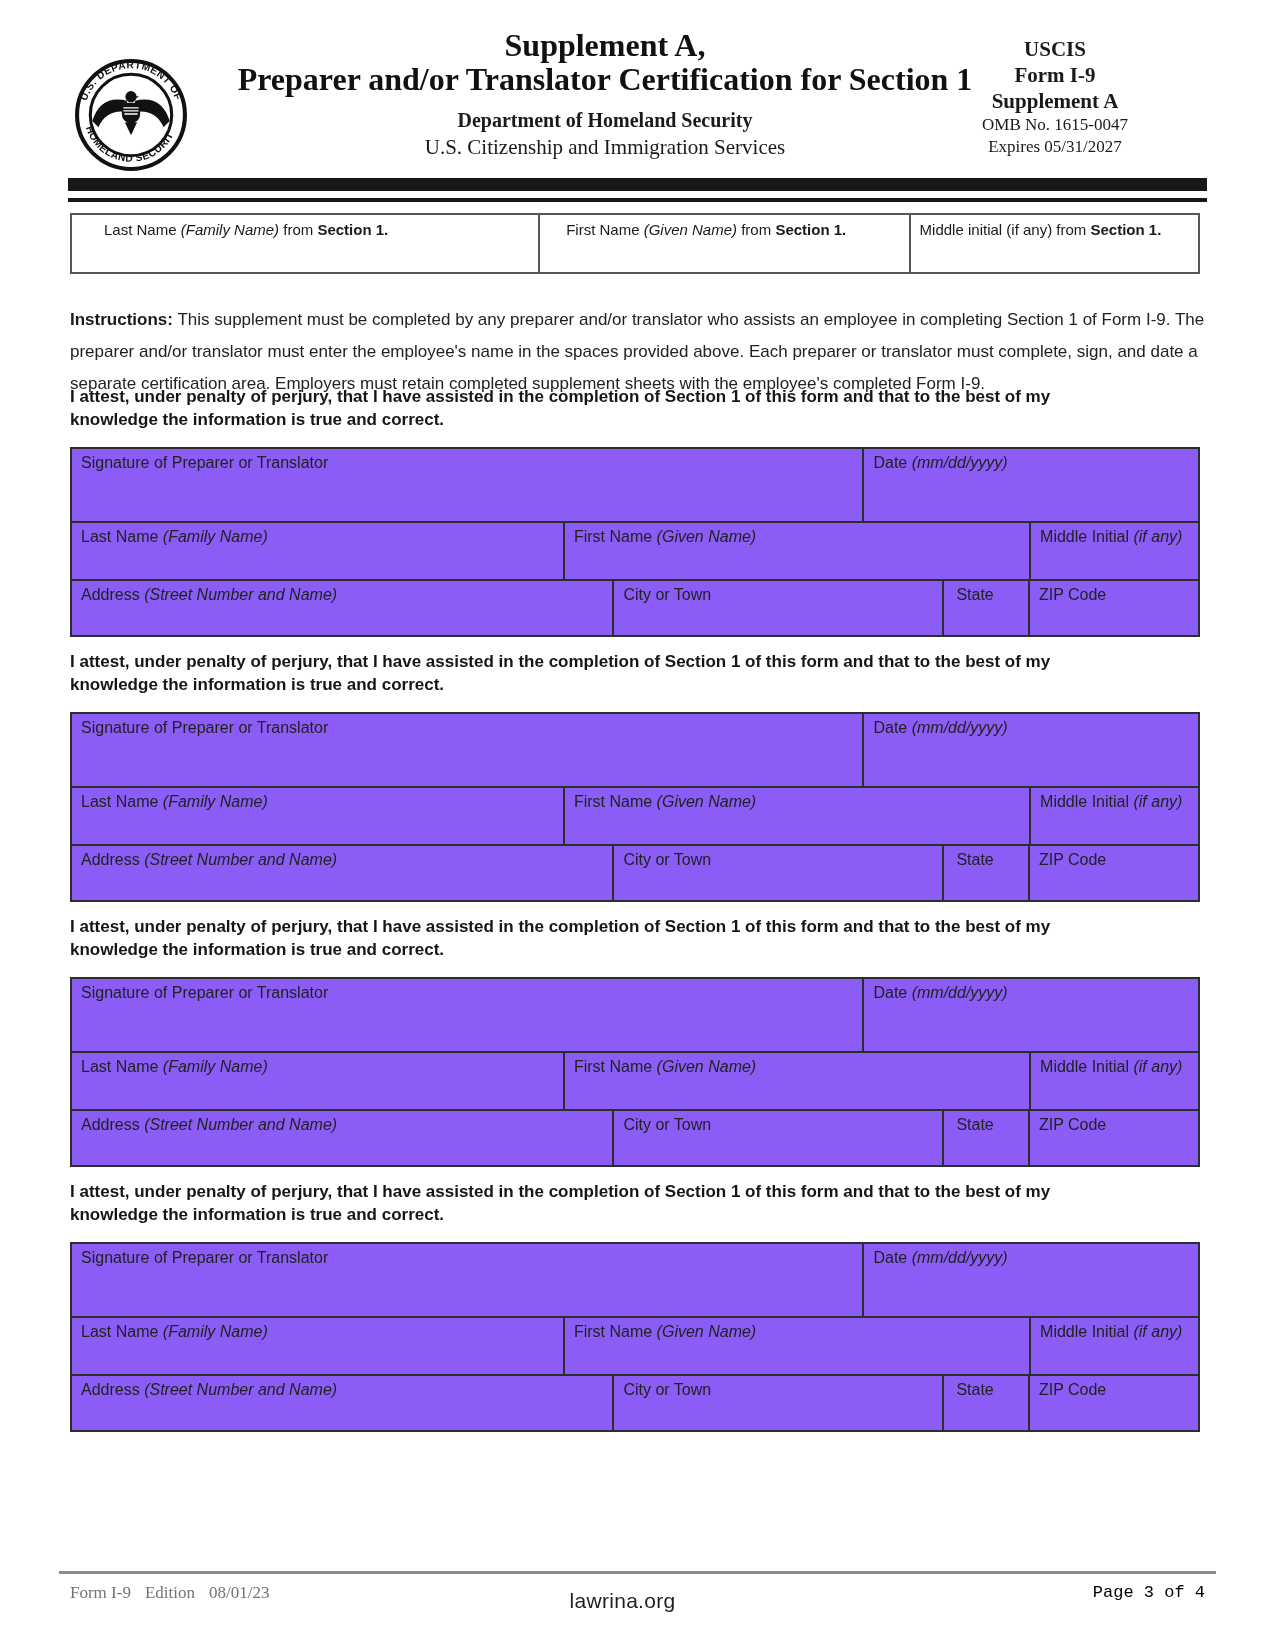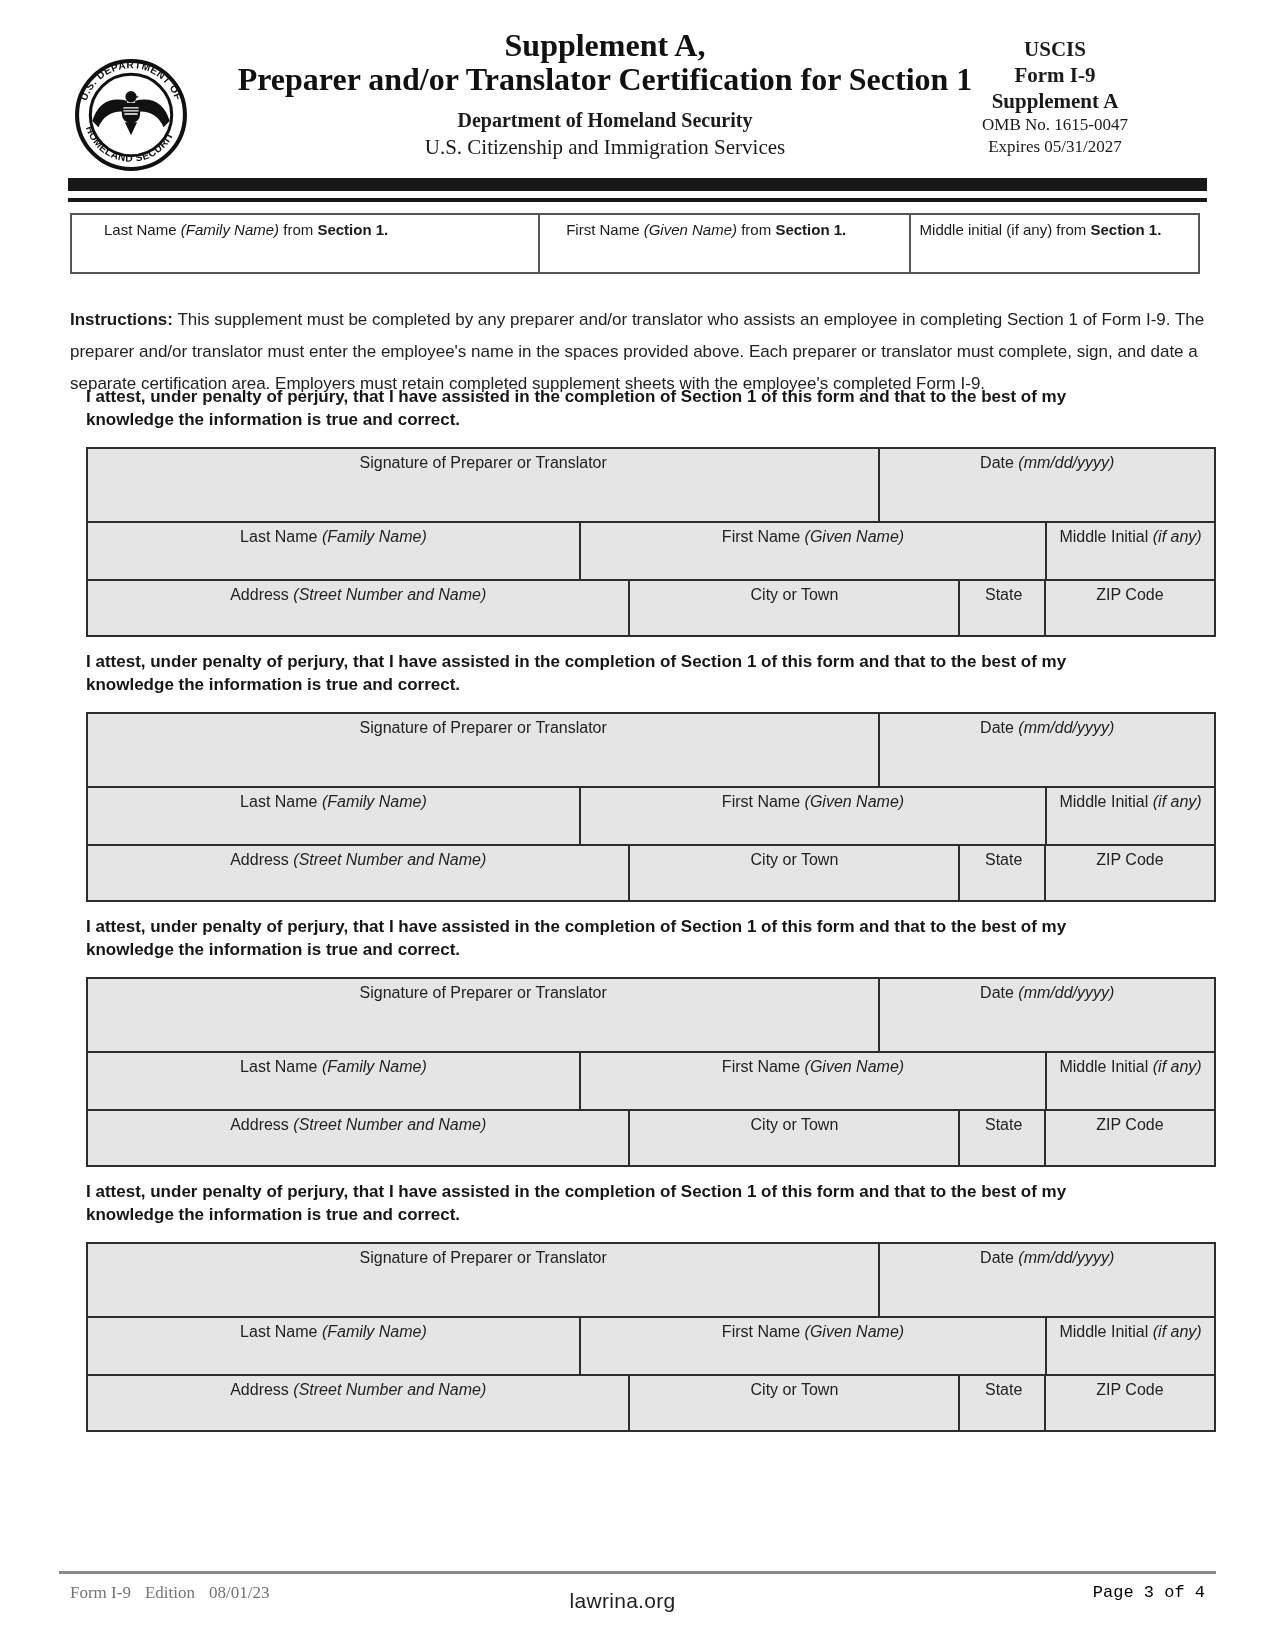--- a/index.html
+++ b/index.html
@@ -35,24 +35,24 @@
   .emp-c1 { width:41.4%;padding-left:32px; } .emp-c2 { width:32.9%;padding-left:26px; } .emp-c3 { width:25.7%; }
 
   
   .instructions {
     position:absolute; left:70px; top:287px; width:1138px;
     font-size:17px; line-height:32px; color:#222;
   }
   .instructions b { color:#1a1a1a; }
 
   
-  .cert-block { position:absolute; left:70px; width:1130px;margin-left:16px; }
+  .cert-block { position:absolute; left:70px; width:1130px; }
   .cb-1 { top:385px; } .cb-2 { top:650px; } .cb-3 { top:915px; } .cb-4 { top:1180px; }
   .attest { margin:0 0 16px 0; font-weight:bold; font-size:17px; line-height:23px; color:#161616; }
-  .cert-table { border:2px solid #2d2d2d; box-sizing:border-box; background:#e5e5e5;text-align:center; }
+  .cert-table { border:2px solid #2d2d2d; box-sizing:border-box; background:#8b5cf6; }
   .ct-row { display:flex; box-sizing:border-box; }
   .ct-row + .ct-row { border-top:2px solid #2d2d2d; }
   .r-sig { height:72px; } .r-name { height:58px; } .r-addr { height:56px; }
   .cell { box-sizing:border-box; padding:5px 9px 0 9px; font-size:16px; color:#222; }
   .cell + .cell { border-left:2px solid #2d2d2d; }
   .c-signature { width:70.2%; } .c-date { width:29.8%; }
   .c-last { width:43.6%; } .c-first { width:41.4%; } .c-middle { width:15.0%; }
   .c-address { width:48.0%; } .c-city { width:29.3%; } .c-state { width:7.6%;padding-left:12px; } .c-zip { width:15.1%; }
 
   

